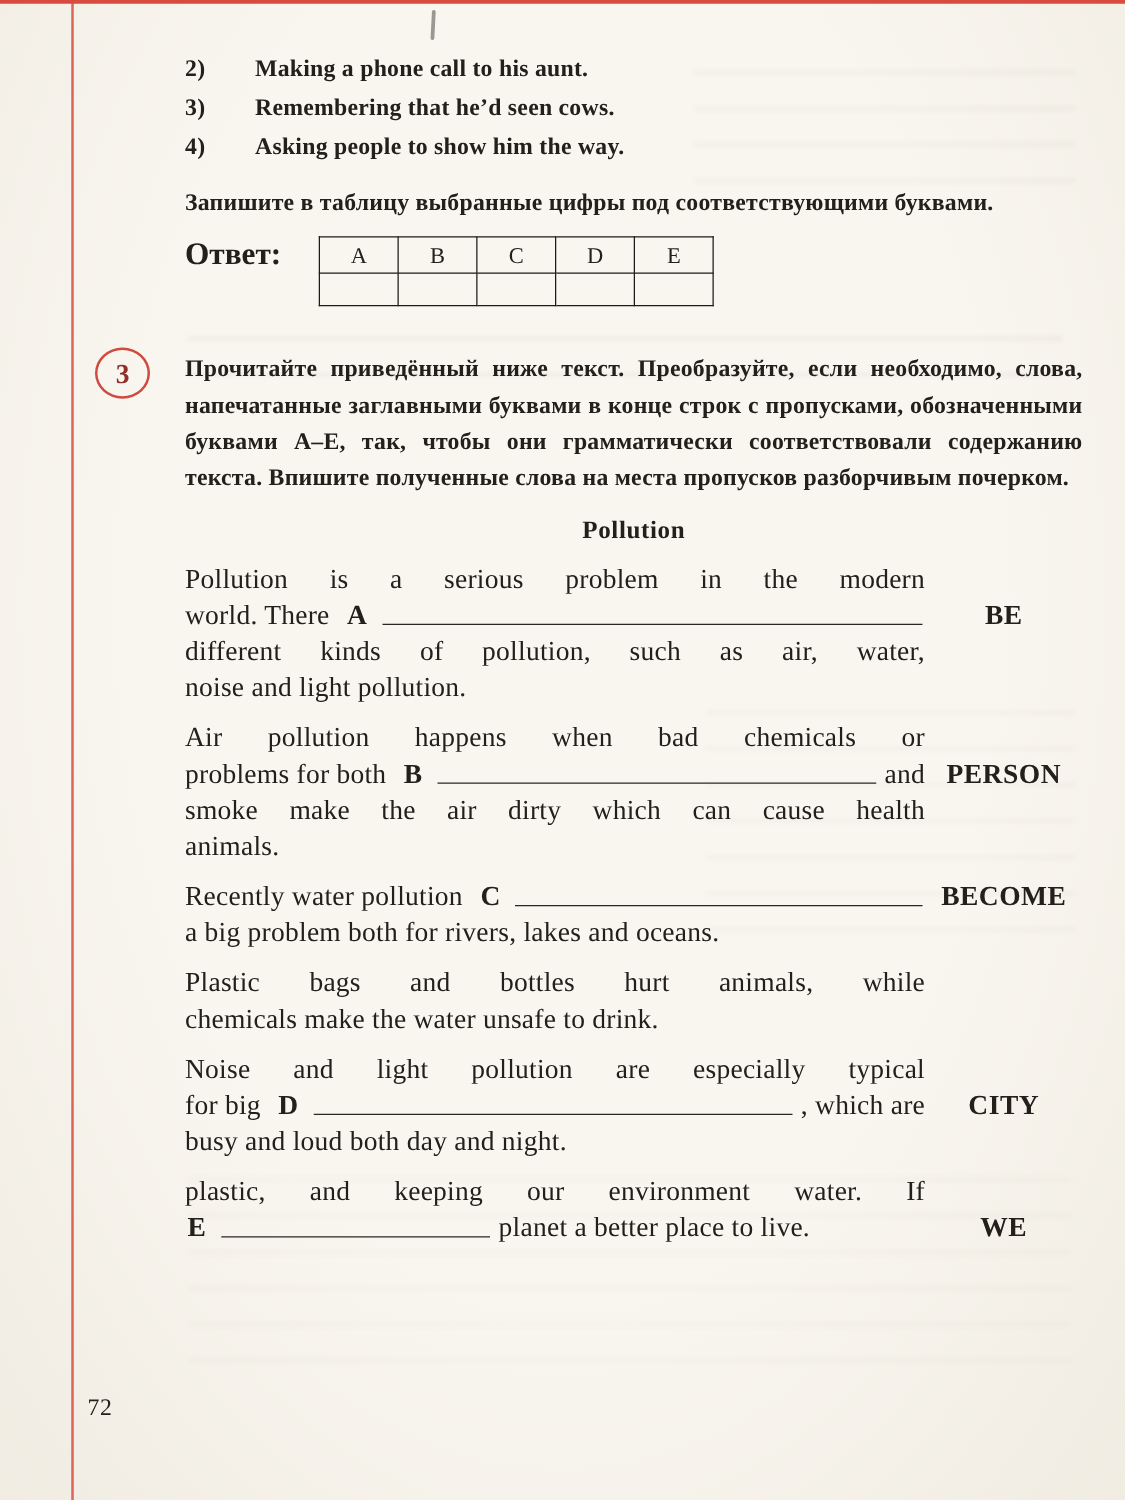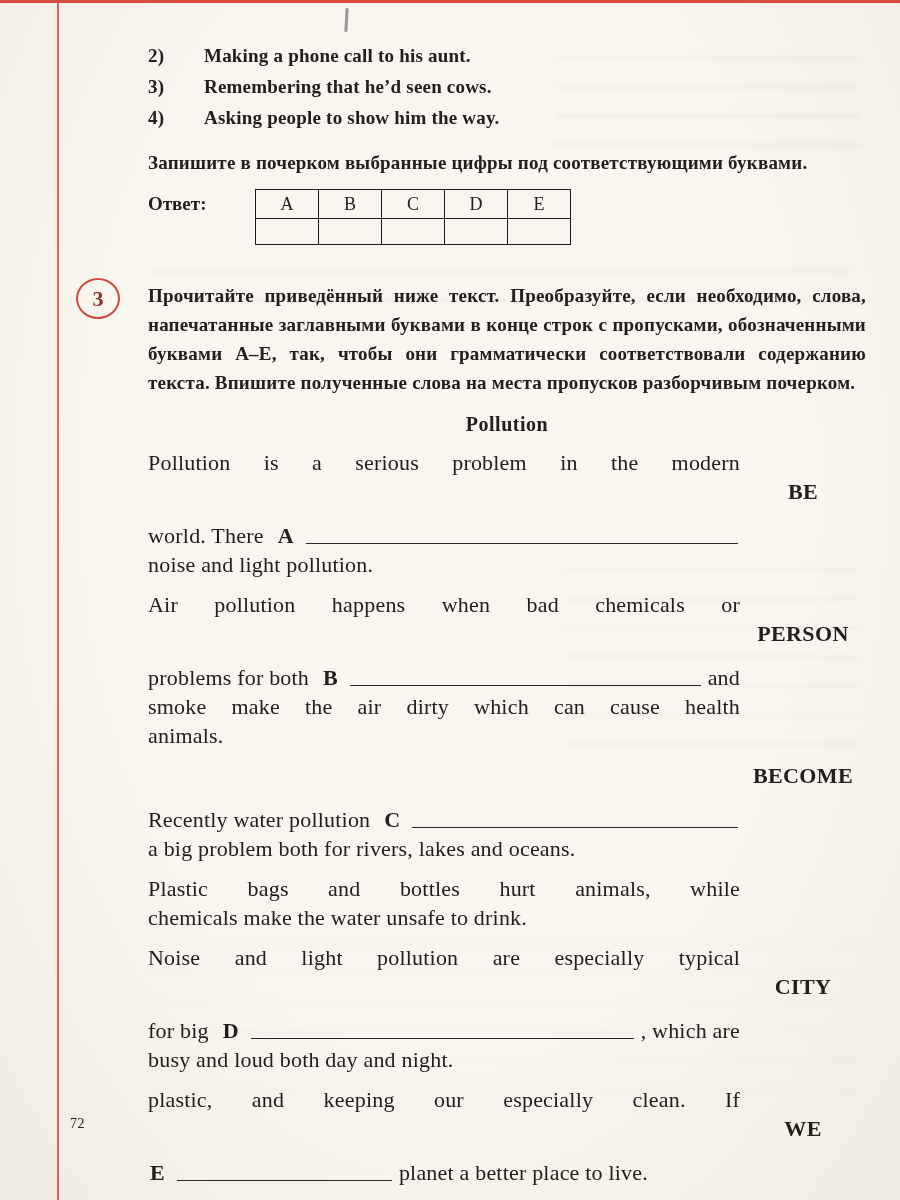--- a/index.html
+++ b/index.html
@@ -26,51 +26,51 @@
   .content { position:absolute; left:148px; top:40px; width:718px; }
 
   
   .tl-row  { display:flex; font-weight:700; font-size:19px; line-height:31px; letter-spacing:.2px; }
   .tl-num  { width:56px; flex:0 0 56px; }
   .tl-text { flex:1; }
 
   .instr { font-weight:700; font-size:19px; line-height:30px; text-align:justify; margin:15px 0 0 0; letter-spacing:.2px; }
 
   .answer-row   { display:flex; align-items:flex-start; margin-top:11px; }
-  .answer-label { flex:0 0 107px; font-weight:700; font-size:19px; line-height:30px; }
+  .answer-label { flex:0 0 107px; font-weight:700; font-size:25px; line-height:30px; }
   table.answer-table { border-collapse:collapse; }
   .answer-table th, .answer-table td { border:1.4px solid #1d1b18; width:62px; padding:0; text-align:center; }
   .answer-table th { height:28px; font-weight:400; font-size:18px; }
   .answer-table td { height:25px; }
 
   .task { position:relative; margin-top:36px; }
   .task-circle { position:absolute; left:-72px; top:-3px; width:40px; height:37px;
                  border:2.5px solid #cf4a3f; border-radius:50%;
                  display:flex; align-items:center; justify-content:center;
                  font-size:22px; font-weight:700; color:#8f2f28; }
   .task-instr { margin:0; line-height:29px; }
 
   .title { text-align:center; font-size:20px; font-weight:700; letter-spacing:.5px; margin:16px 0 12px 0; }
 
   
   .line { display:flex; width:718px; font-size:22px; line-height:29px; letter-spacing:.2px; }
   .pstart { margin-top:11px; }
   .line-body { flex:0 0 592px; width:592px; }
   .jl { text-align:justify; text-align-last:justify; }
-  .fl { display:flex; align-items:flex-end;margin-top:44px; }
+  .fl { display:flex; align-items:flex-end; }
   .seg { white-space:nowrap; }
   .seg:empty { display:none; }
   .letter { font-weight:700; margin:0 0 0 14px; }
   .efirst .letter { margin-left:2px; }
   .blank { flex:1 1 auto; border-bottom:1.6px solid #2a2722; height:1px; margin:0 2px 6px 12px; }
   .blank.fixed { flex:0 0 215px; }
   .post { margin-left:5px; white-space:nowrap; }
   .mword { flex:1; text-align:center; font-weight:700; letter-spacing:.4px; }
 
-  .page-number { position:absolute; left:70px; top:1116px; font-size:14px; letter-spacing:.5px; }
+  .page-number { position:absolute; left:70px; top:1116px; font-size:19px; letter-spacing:.5px; }
 </style>
 </head>
 <body>
 
 <div class="page">
   <div class="edge-top"></div>
   <div class="margin-line"></div>
   <div class="edge-bottom"></div>
   <div class="ghost g1"></div>
   <div class="ghost g2"></div>
@@ -86,21 +86,21 @@
     </div>
     <div class="tl-row">
       <span class="tl-num">3)</span>
       <span class="tl-text">Remembering that he’d seen cows.</span>
     </div>
     <div class="tl-row">
       <span class="tl-num">4)</span>
       <span class="tl-text">Asking people to show him the way.</span>
     </div>
 
-    <p class="instr">Запишите в почерком выбранные цифры под соответствующими буквами.</p>
+    <p class="instr">Запишите в таблицу выбранные цифры под соответствующими буквами.</p>
 
     <div class="answer-row">
       <div class="answer-label">Ответ:</div>
       <table class="answer-table">
         <tbody>
             <tr>
           <th>A</th>
           <th>B</th>
           <th>C</th>
           <th>D</th>
@@ -132,20 +132,24 @@
       <div class="line">
         <div class="line-body fl">
           <span class="seg">world. There</span>
           <span class="letter">A</span>
           <span class="blank"></span>
 
         </div>
         <div class="mword">BE</div>
       </div>
       <div class="line">
+        <div class="line-body jl">different kinds of pollution, such as air, water,</div>
+        <div class="mword"></div>
+      </div>
+      <div class="line">
         <div class="line-body">noise and light pollution.</div>
         <div class="mword"></div>
       </div>
 
       <div class="line pstart">
         <div class="line-body jl">Air pollution happens when bad chemicals or</div>
         <div class="mword"></div>
       </div>
       <div class="line">
         <div class="line-body fl">
@@ -203,21 +207,21 @@
       </div>
       <div class="line">
         <div class="line-body">busy and loud both day and night.</div>
         <div class="mword"></div>
       </div>
 
       <div class="line pstart">
         <div class="mword"></div>
       </div>
       <div class="line">
-        <div class="line-body jl">plastic, and keeping our especially clean. If</div>
+        <div class="line-body jl">plastic, and keeping our environment water. If</div>
         <div class="mword"></div>
       </div>
       <div class="line">
         <div class="mword"></div>
       </div>
       <div class="line">
         <div class="line-body fl efirst">
 
           <span class="letter">E</span>
           <span class="blank fixed"></span>

